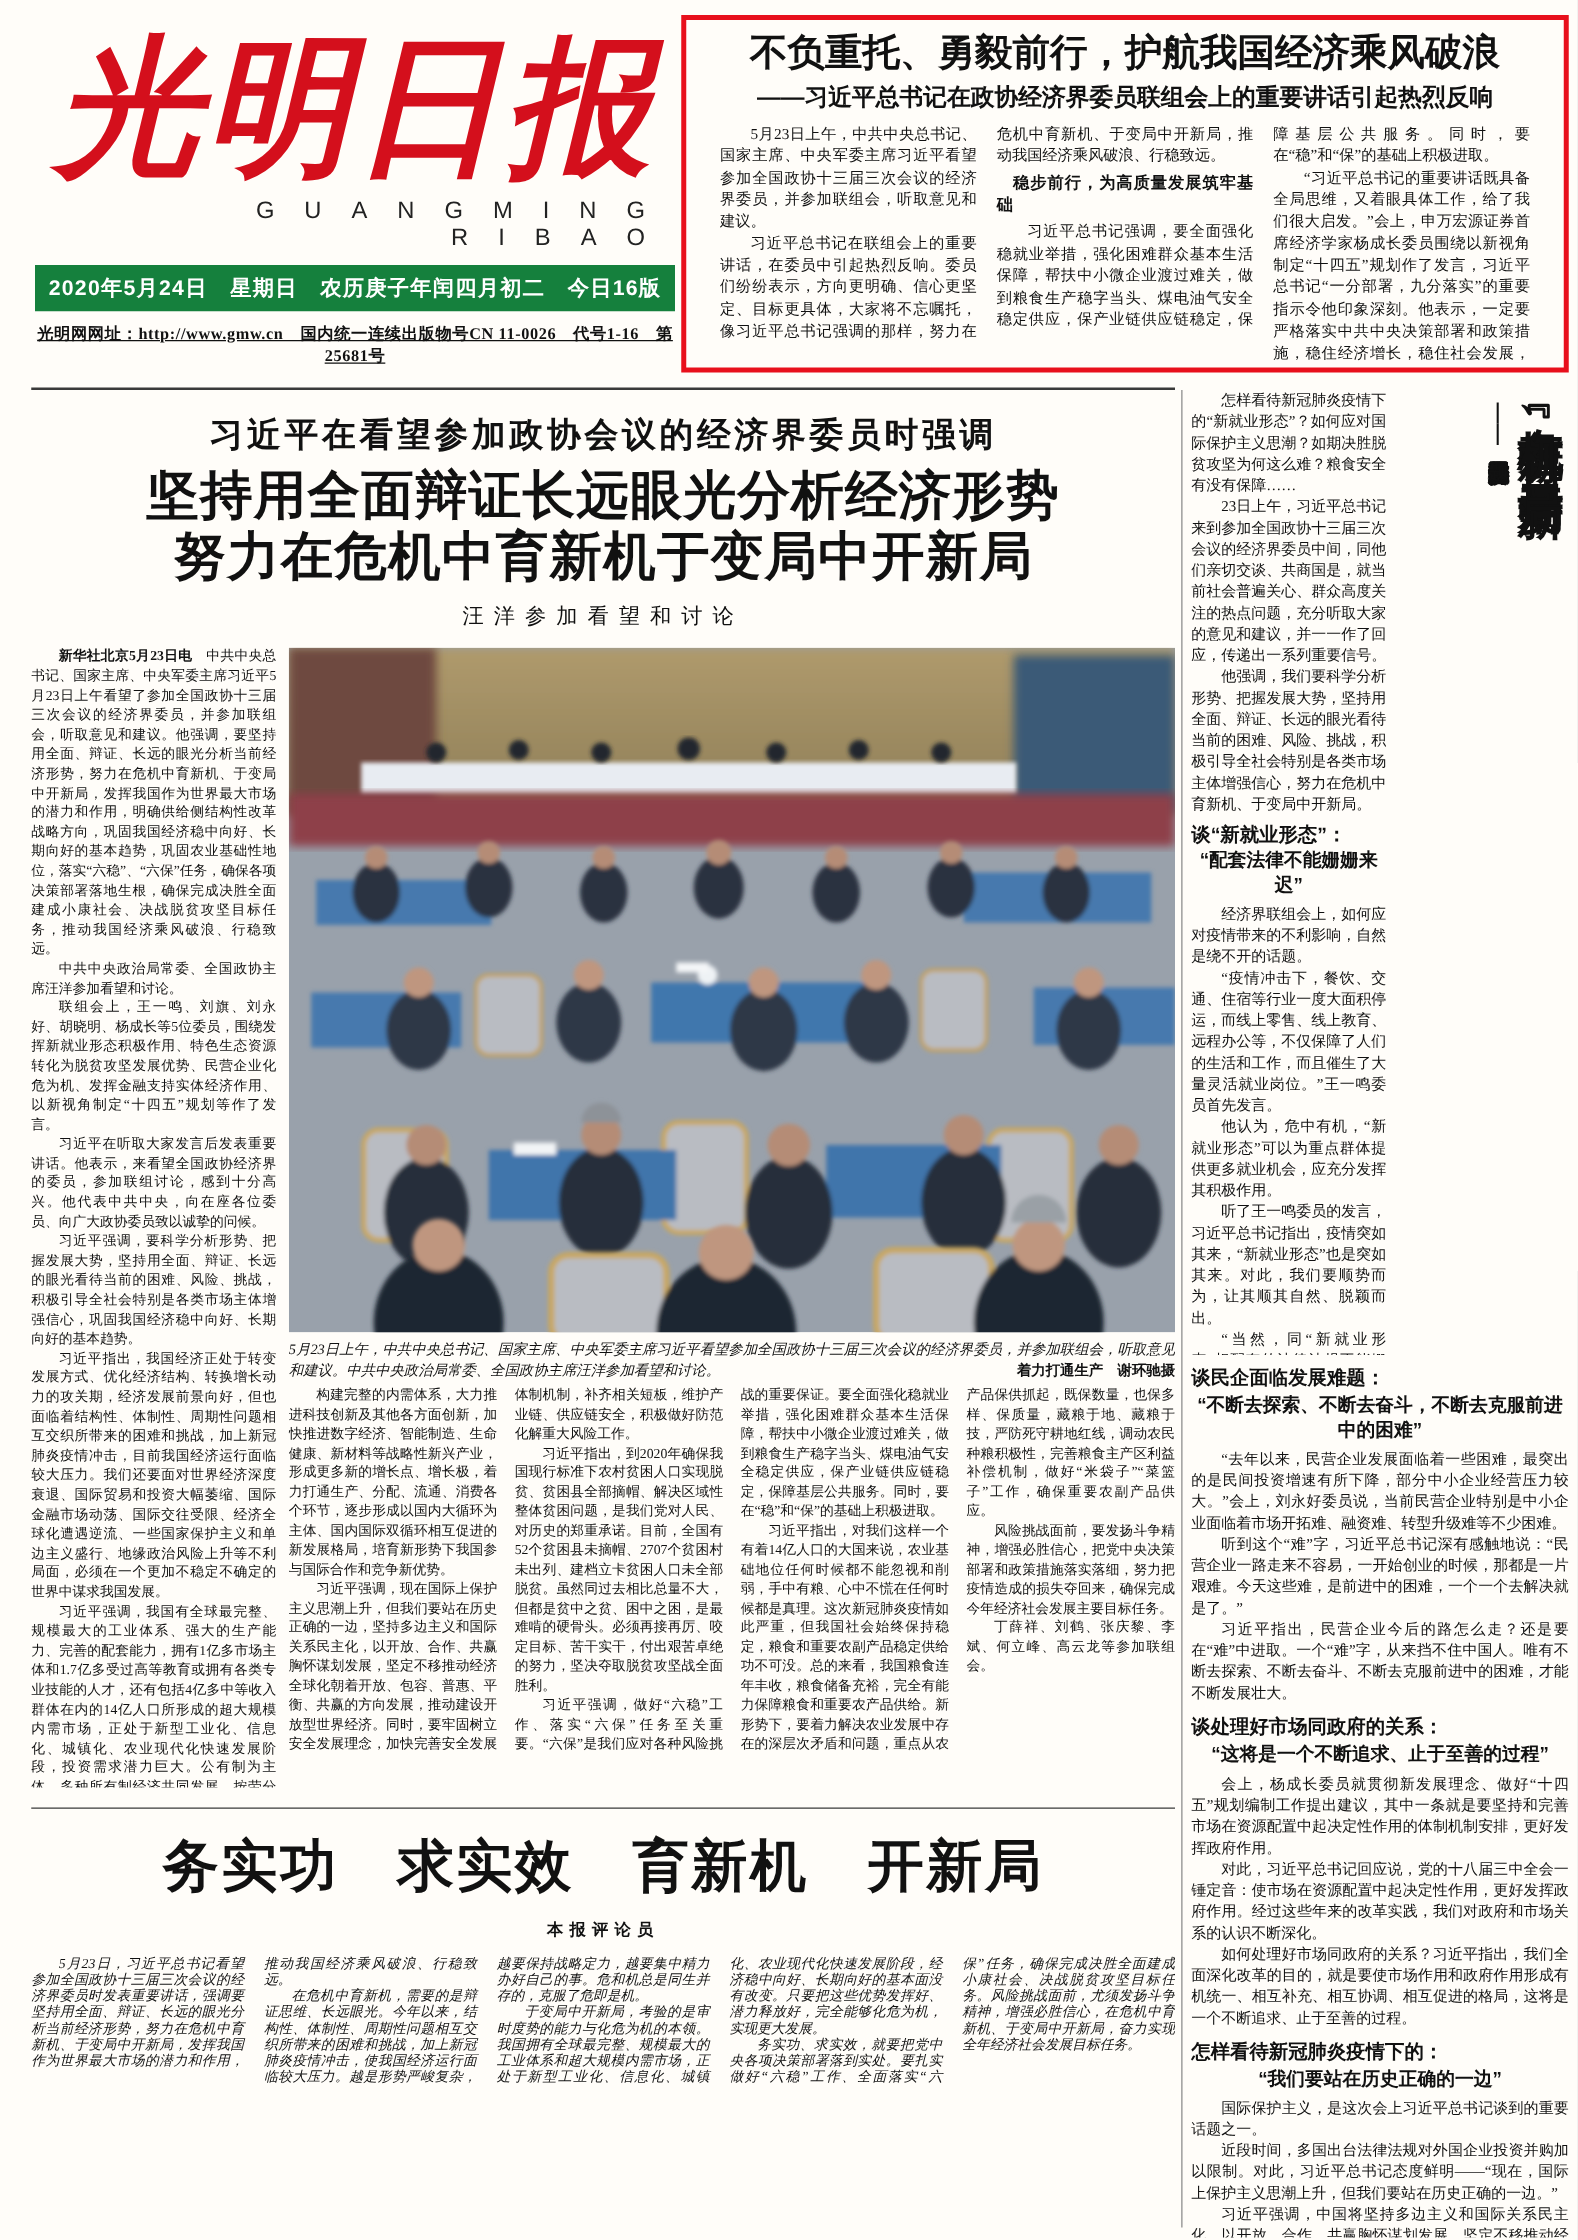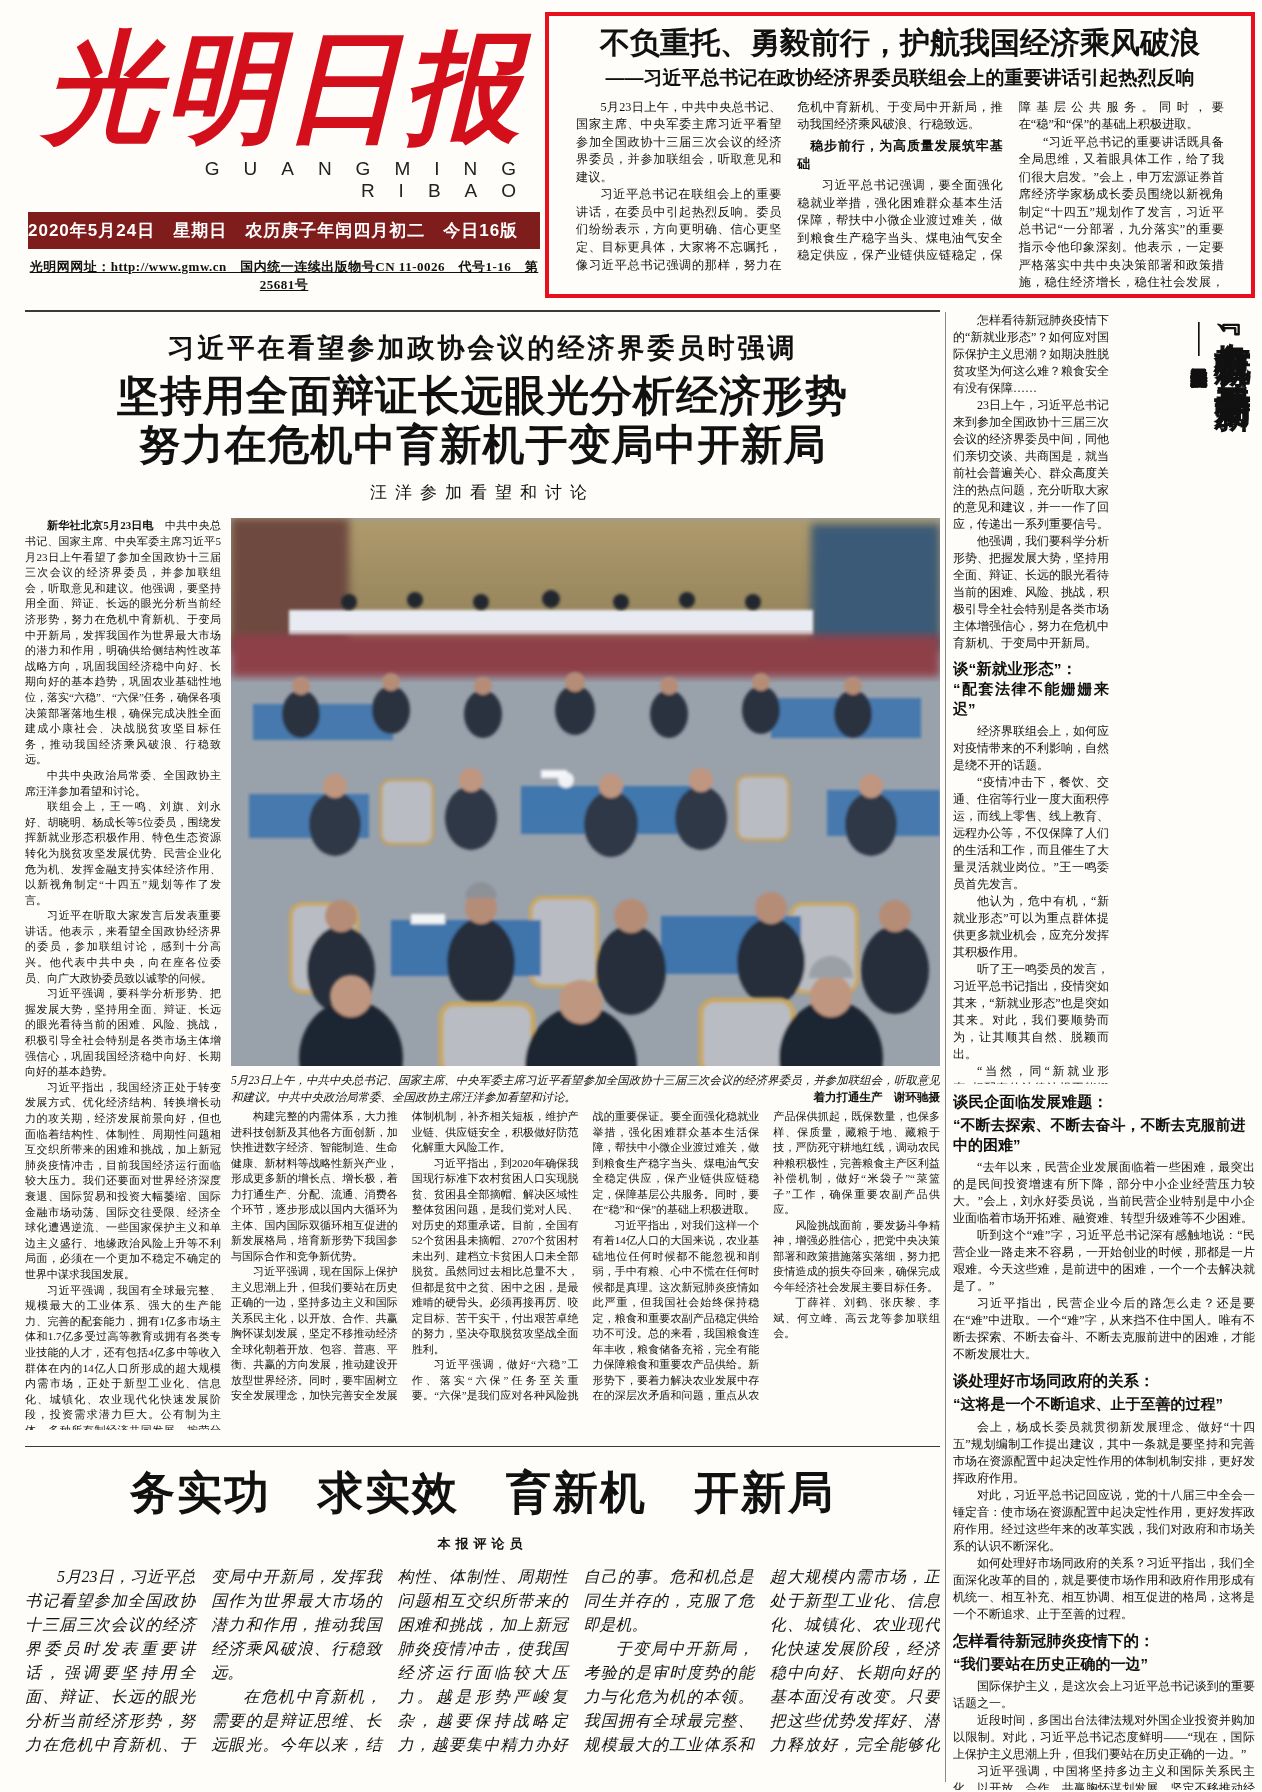--- a/index.html
+++ b/index.html
@@ -5,22 +5,22 @@
   html,body{margin:0;padding:0;background:#e9e9e9;}
   #page{position:relative;width:1262px;height:1792px;background:#fffdf9;overflow:hidden;
         font-family:"Liberation Serif",serif;color:#111;}
   
   #masthead{position:absolute;left:28px;top:26px;width:512px;}
   .brand{font-family:"DejaVu Serif",serif;font-style:italic;font-weight:900;
          color:#d40f1c;font-size:116px;line-height:1.05;text-align:center;letter-spacing:4px;
          transform:scaleY(1.04);white-space:nowrap;}
   .pinyin{font-family:"Liberation Sans",sans-serif;font-size:19px;letter-spacing:24px;
           padding-left:24px;text-align:right;margin-top:10px;color:#222;}
-  .datebar{margin-top:10px;background:#7f1d1d;color:#fff;font-family:"Liberation Sans",sans-serif;
-           font-weight:700;font-size:17px;padding:7px 0;letter-spacing:1px;}
+  .datebar{margin-top:10px;background:#15803d;color:#fff;font-family:"Liberation Sans",sans-serif;
+           font-weight:700;font-size:17px;text-align:center;padding:7px 0;letter-spacing:1px;}
   .issueline{font-size:13px;font-weight:700;text-align:center;margin-top:9px;letter-spacing:.5px;text-decoration:underline;}
   
   #topbox{position:absolute;left:545px;top:12px;width:710px;height:286px;border:4px solid #e8101c;
           box-sizing:border-box;padding:10px 27px 8px;background:#fffdf9;}
   .tb-title{font-family:"Liberation Sans",sans-serif;font-weight:900;font-size:30px;
             text-align:center;line-height:1.15;letter-spacing:0;}
   .tb-sub{font-family:"Liberation Sans",sans-serif;font-weight:800;font-size:19px;
           text-align:center;margin-top:4px;}
   .tb-body{margin-top:8px;column-count:3;column-gap:16px;font-size:12.2px;line-height:1.44;
            text-align:justify;height:196px;overflow:hidden;}
@@ -48,29 +48,29 @@
   .rc-top{display:flex;gap:8px;height:772px;overflow:hidden;}
   .rc{width:156px;font-size:12px;line-height:17px;text-align:justify;overflow:hidden;}
   .vh{flex:1;writing-mode:vertical-rl;text-align:justify;height:772px;}
   .vh-title{writing-mode:vertical-rl;font-family:"DejaVu Serif",serif;font-weight:900;
             font-size:37px;line-height:1.2;letter-spacing:1px;height:772px;}
   .vh-sub{writing-mode:vertical-rl;font-family:"Liberation Sans",sans-serif;font-weight:800;
           font-size:17px;line-height:1.4;height:750px;margin-top:10px;}
   .sec{margin-top:8px;}
   .sec-label{font-family:"Liberation Sans",sans-serif;font-weight:800;font-size:15.5px;margin:8px 0 2px;}
   .sec-quote{font-family:"Liberation Sans",sans-serif;font-weight:800;font-size:15px;
-             line-height:1.3;margin-bottom:5px;}
+             text-align:center;line-height:1.3;margin-bottom:5px;}
   .sec .paras{font-size:12px;line-height:17px;text-align:justify;}
   .sec .paras p{margin:0;text-indent:2em;}
   
   #commentary{position:absolute;left:25px;top:1446px;width:915px;border-top:1.5px solid #3a3a3a;height:346px;overflow:hidden;}
   .c-title{font-family:"DejaVu Serif",serif;font-weight:800;font-size:45px;text-align:center;
            margin-top:16px;letter-spacing:2px;}
   .c-byline{font-size:13px;font-weight:700;text-align:center;letter-spacing:5px;margin:12px 0 12px;}
-  .c-body{column-count:5;column-gap:16px;font-size:16px;line-height:24px;text-align:justify;
+  .c-body{column-count:5;column-gap:16px;font-size:11px;line-height:13px;text-align:justify;
           font-style:italic;height:212px;overflow:hidden;}
   .c-body p{margin:0;text-indent:2em;}
 </style>
 </head>
 <body>
 
 <div id="page">
 
   <div id="masthead">
     <div class="brand">光明日报</div>

